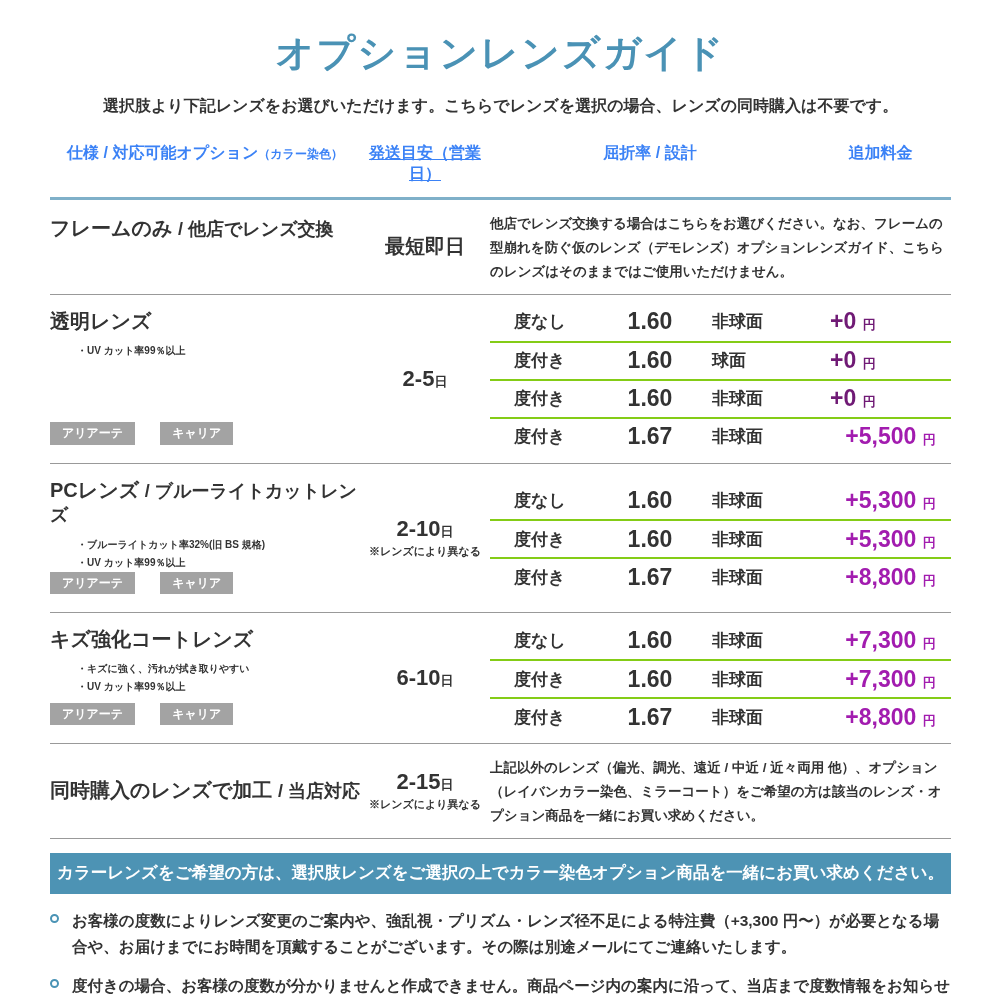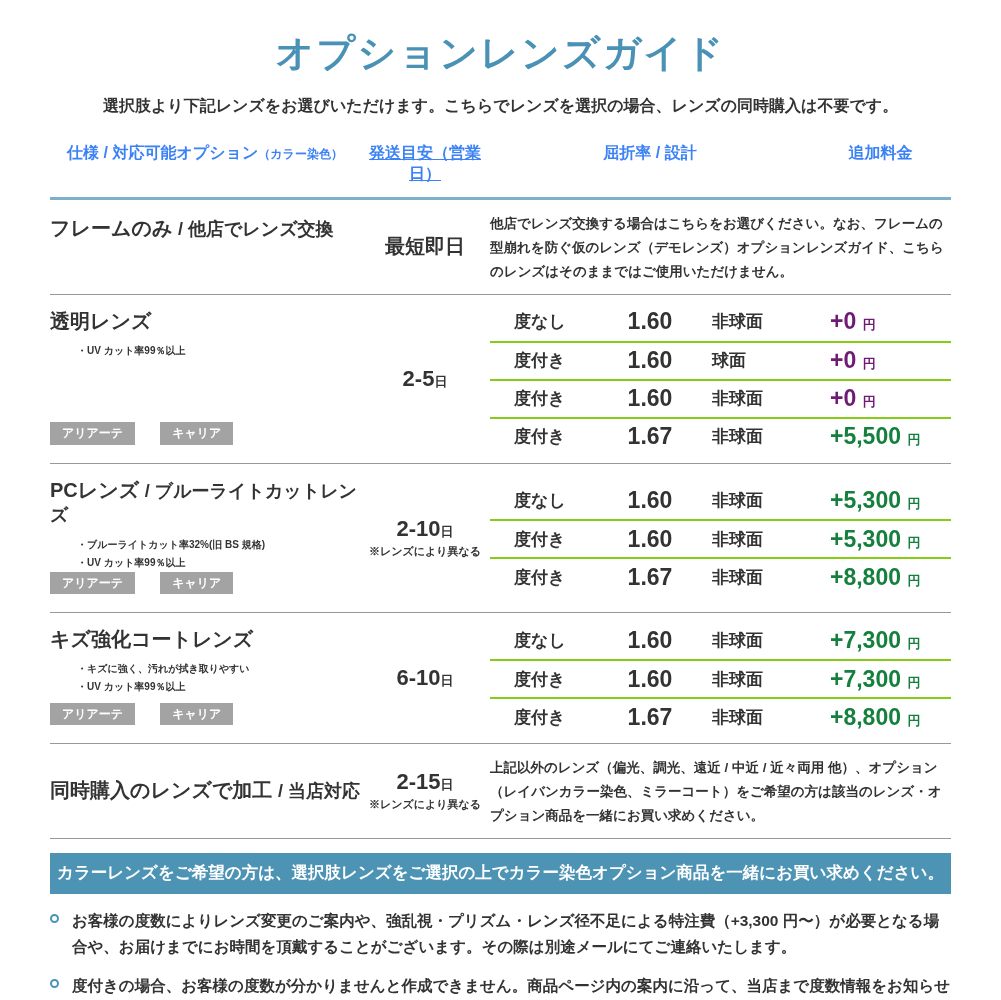--- a/index.html
+++ b/index.html
@@ -69,21 +69,21 @@
 
   
   .opt { display: flex; align-items: center; height: 38px; }
   .opt + .opt { border-top: 2px solid #84cc16; }
   .opt-power  { width: 110px; padding-left: 24px; font-size: 17px; }
   .opt-index  { width: 100px; text-align: center; font-size: 23px; }
   .opt-design { width: 130px; padding-left: 12px; font-size: 17px; }
   .opt-price  { flex: 1; font-size: 23px; }
   .opt-price .yen { font-size: 13px; }
   .price-orange { color: #701a75; }
-  .price-blue   { color: #15803d; }
+  .price-blue   { color: #a21caf; text-align: center; }
 
   
   .banner {
     margin-top: 14px;
     background: #4d93b4;
     color: #ffffff;
     text-align: center;
     font-size: 16.5px;
     padding: 9px 0 10px;
   }

